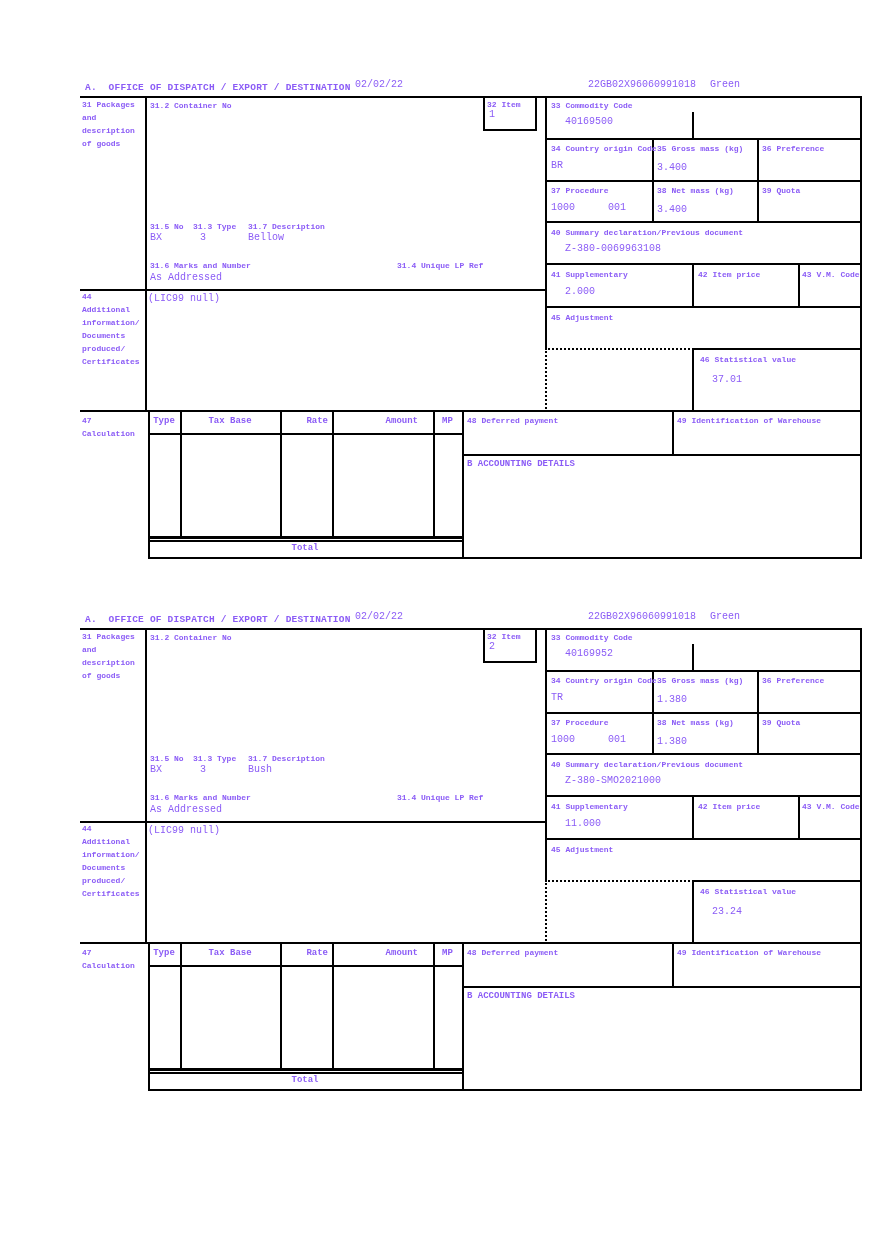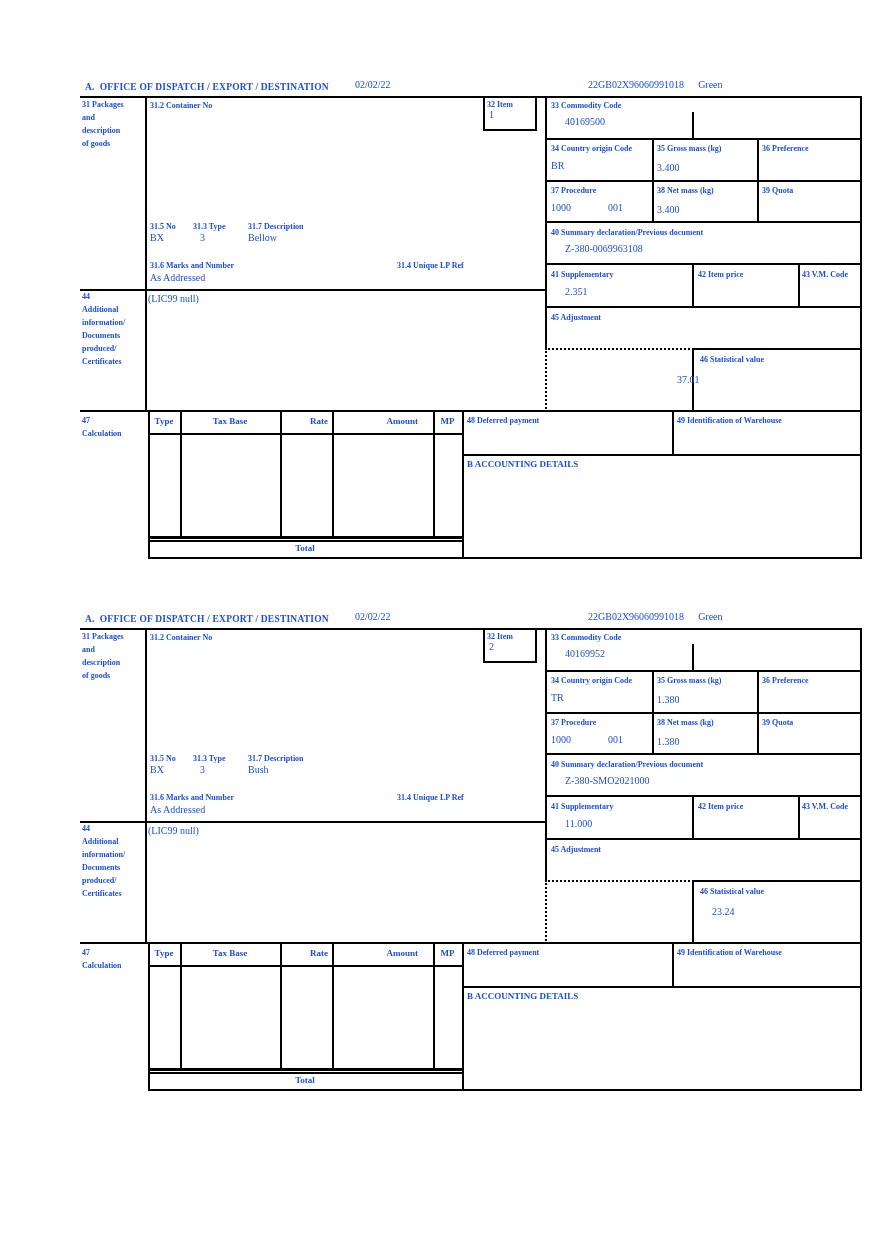--- a/index.html
+++ b/index.html
@@ -1,17 +1,17 @@
 <!DOCTYPE html>
 <html><head>
 <meta charset="utf-8">
 <style>
   html,body{margin:0;padding:0;background:#fff;}
   #page{position:relative;width:882px;height:1250px;background:#ffffff;overflow:hidden;
-        font-family:Liberation Serif, serif;color:#1d4ed8;}
+        font-family:Liberation Mono, monospace;color:#8b5cf6;}
   .sec{position:absolute;left:0;width:882px;height:482px;}
   .t{position:absolute;white-space:nowrap;}
   .lbl{font-size:8px;font-weight:bold;}
   .val{font-size:10px;}
   .hdr{font-size:9.5px;font-weight:bold;white-space:pre;letter-spacing:.2px;}
   .colh{font-size:9px;font-weight:bold;}
   .hl{position:absolute;height:2px;background:#000;}
   .vl{position:absolute;width:2px;background:#000;}
   .dh{position:absolute;height:0;border-top:2px dotted #000;}
   .dv{position:absolute;width:0;border-left:2px dotted #000;}
@@ -105,28 +105,28 @@
   <div class="t val" style="left:551px;top:124px">1000</div>
   <div class="t val" style="left:608px;top:124px">001</div>
   <div class="t lbl" style="left:657px;top:108px">38 Net mass (kg)</div>
   <div class="t val" style="left:657px;top:126px">3.400</div>
   <div class="t lbl" style="left:762px;top:108px">39 Quota</div>
 
   <div class="t lbl" style="left:551px;top:150px">40 Summary declaration/Previous document</div>
   <div class="t val" style="left:565px;top:165px">Z-380-0069963108</div>
 
   <div class="t lbl" style="left:551px;top:192px">41 Supplementary</div>
-  <div class="t val" style="left:565px;top:208px">2.351</div>
+  <div class="t val" style="left:565px;top:208px">2.000</div>
   <div class="t lbl" style="left:698px;top:192px">42 Item price</div>
   <div class="t lbl" style="left:802px;top:192px">43 V.M. Code</div>
 
   <div class="t lbl" style="left:551px;top:235px">45 Adjustment</div>
 
   <div class="t lbl" style="left:700px;top:277px">46 Statistical value</div>
-  <div class="t val" style="left:677px;top:296px">37.01</div>
+  <div class="t val" style="left:712px;top:296px">37.01</div>
 
   <div class="t lbl" style="left:82px;top:338px">47</div>
   <div class="t lbl" style="left:82px;top:351px">Calculation</div>
 
   <div class="t colh" style="left:148px;top:338px;width:32px;text-align:center">Type</div>
   <div class="t colh" style="left:180px;top:338px;width:100px;text-align:center">Tax Base</div>
   <div class="t colh" style="left:280px;top:338px;width:48px;text-align:right">Rate</div>
   <div class="t colh" style="left:332px;top:338px;width:86px;text-align:right">Amount</div>
   <div class="t colh" style="left:433px;top:338px;width:29px;text-align:center">MP</div>
 

